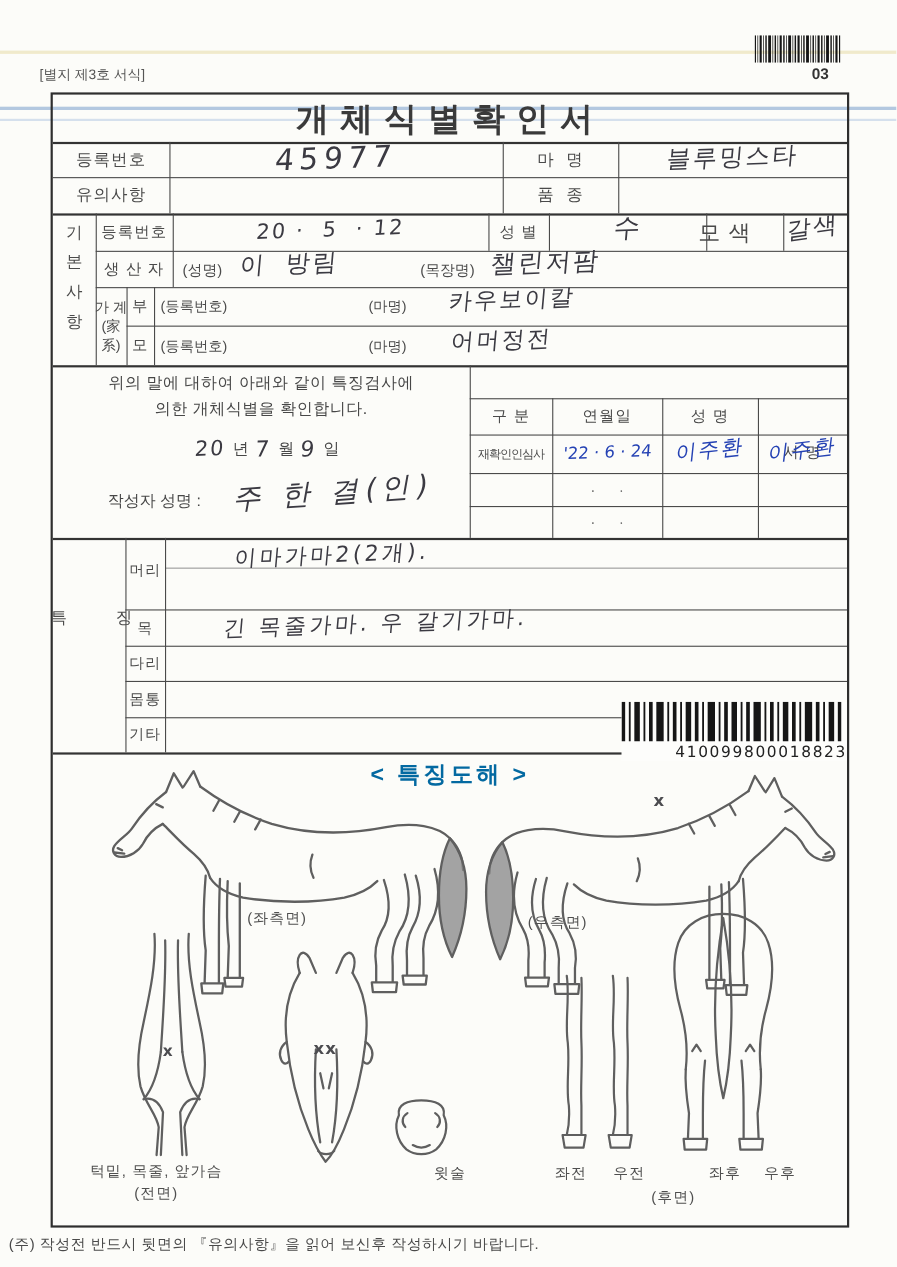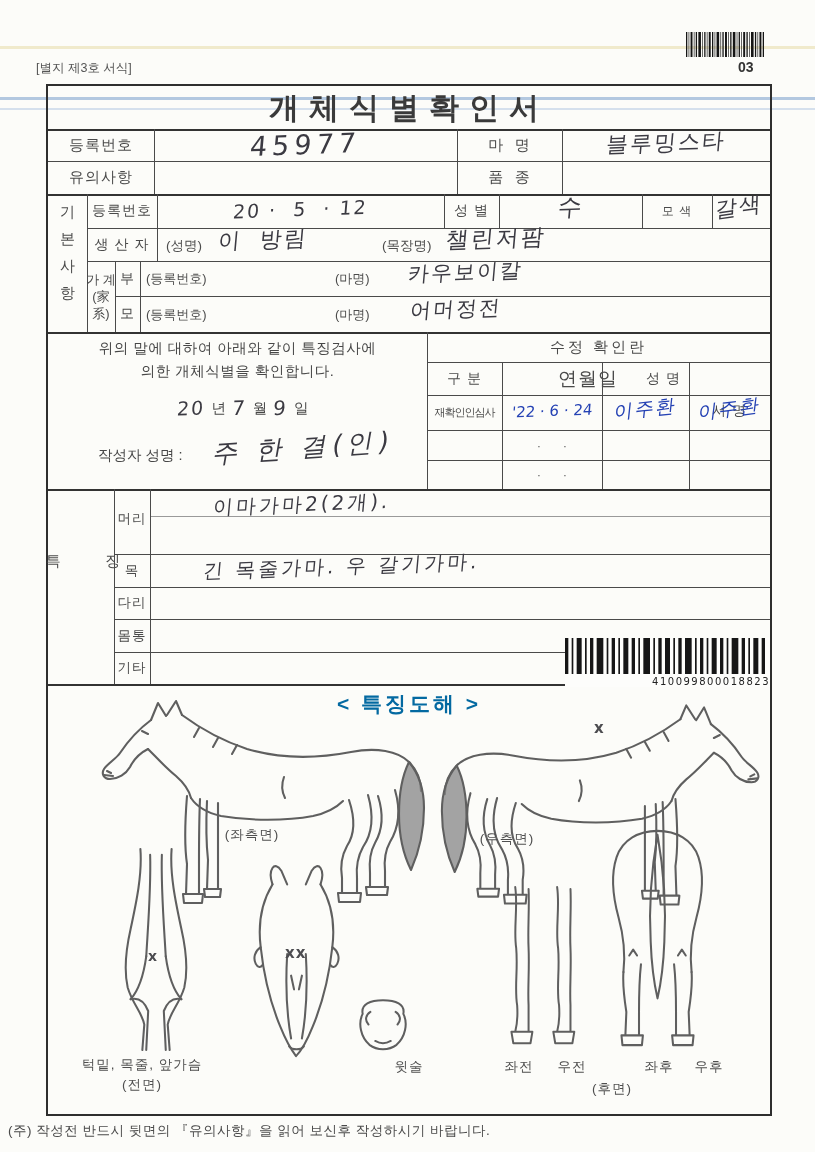--- a/index.html
+++ b/index.html
@@ -111,21 +111,21 @@
   </div>
 
   <div class="abs ctr lbl" style="left:39px;top:108px;width:70px;height:34px;font-size:14px;">등록번호</div>
   <div class="abs ctr" style="left:109px;top:106px;width:287px;height:34px;">
     <span class="hw" style="font-size:19px;white-space:pre;">20 ·  5  · 12</span>
   </div>
   <div class="abs ctr lbl" style="left:396px;top:108px;width:55px;height:34px;font-size:14px;white-space:pre;">성 별</div>
   <div class="abs ctr" style="left:451px;top:103px;width:143px;height:36px;">
     <span class="hw" style="font-size:24px;">수</span>
   </div>
-  <div class="abs ctr lbl" style="left:594px;top:108px;width:70px;height:34px;font-size:12px;white-space:pre;">모 색</div>
+  <div class="abs ctr lbl" style="left:576px;top:108px;width:70px;height:34px;font-size:20px;white-space:pre;">모 색</div>
   <div class="abs ctr" style="left:660px;top:102px;width:62px;height:38px;">
     <span class="hw" style="font-size:22px;transform:rotate(-8deg) skewX(-10deg);">갈색</span>
   </div>
 
   <div class="abs ctr lbl" style="left:39px;top:142px;width:70px;height:33px;font-size:14px;white-space:pre;">생 산 자</div>
   <div class="abs" style="left:118px;top:151px;font-size:13.5px;color:#4c4c4c;">(성명)</div>
   <div class="abs" style="left:170px;top:139px;">
     <span class="hw" style="font-size:22px;white-space:pre;">이  방림</span>
   </div>
   <div class="abs" style="left:334px;top:151px;font-size:13.5px;color:#4c4c4c;">(목장명)</div>
@@ -162,24 +162,23 @@
     <span style="font-size:14.5px;color:#474747;">월</span>
     <span class="hw" style="font-size:20px;">9</span>
     <span style="font-size:14.5px;color:#474747;">일</span>
   </div>
 
   <div class="abs" style="left:50px;top:360px;font-size:14.5px;color:#474747;">작성자 성명 :</div>
   <div class="abs" style="left:165px;top:344px;">
     <span class="hw sig" style="font-size:26px;">주 한 결(인)</span>
   </div>
 
-  <div class="abs ctr lbl" style="left:379px;top:246px;width:343px;height:30px;font-size:15px;letter-spacing:3px;">수정 확인란</div>
   <div class="abs ctr lbl" style="left:379px;top:276px;width:75px;height:33px;font-size:14px;white-space:pre;">구 분</div>
-  <div class="abs ctr lbl" style="left:454px;top:276px;width:100px;height:33px;font-size:19px;padding-left:36px;">연월일</div>
-  <div class="abs ctr lbl" style="left:554px;top:276px;width:87px;height:33px;font-size:14px;white-space:pre;padding-left:18px;">성 명</div>
+  <div class="abs ctr lbl" style="left:454px;top:276px;width:100px;height:33px;font-size:14px;">연월일</div>
+  <div class="abs ctr lbl" style="left:554px;top:276px;width:87px;height:33px;font-size:14px;white-space:pre;">성 명</div>
   <div class="abs ctr lbl" style="left:641px;top:276px;width:81px;height:33px;font-size:14px;white-space:pre;margin-top:32px;">서 명</div>
 
   <div class="abs ctr" style="left:378px;top:309px;width:77px;height:35px;font-size:11px;color:#4a4a4a;letter-spacing:-1px;">재확인인심사</div>
   <div class="abs ctr" style="left:454px;top:307px;width:100px;height:35px;">
     <span class="hw hw-blue" style="font-size:15px;letter-spacing:0;">'22 · 6 · 24</span>
   </div>
   <div class="abs ctr" style="left:554px;top:305px;width:87px;height:36px;">
     <span class="hw hw-blue" style="font-size:19px;transform:rotate(-6deg) skewX(-12deg);">이주환</span>
   </div>
   <div class="abs ctr" style="left:641px;top:305px;width:81px;height:36px;">
@@ -200,21 +199,21 @@
     <span class="hw" style="font-size:20px;letter-spacing:3px;">이마가마2(2개).</span>
   </div>
   <div class="abs" style="left:155px;top:467px;">
     <span class="hw" style="font-size:20px;letter-spacing:3px;">긴 목줄가마.  우 갈기가마.</span>
   </div>
 
   <div class="abs" style="left:517px;top:552px;width:205px;background:#fdfdfb;z-index:5;text-align:right;">
     <svg style="width:200px;height:36px;display:block;" viewBox="0 0 120 30" preserveAspectRatio="none">
       <path fill="#161616" d="M0 0h2v30h-2z M4 0h1v30h-1z M7 0h3v30h-3z M12 0h1v30h-1z M15 0h2v30h-2z M19 0h4v30h-4z M25 0h1v30h-1z M28 0h2v30h-2z M32 0h1v30h-1z M35 0h3v30h-3z M40 0h2v30h-2z M44 0h1v30h-1z M47 0h4v30h-4z M53 0h1v30h-1z M56 0h2v30h-2z M60 0h3v30h-3z M65 0h1v30h-1z M68 0h2v30h-2z M72 0h4v30h-4z M78 0h1v30h-1z M81 0h2v30h-2z M85 0h1v30h-1z M88 0h3v30h-3z M93 0h2v30h-2z M97 0h1v30h-1z M100 0h4v30h-4z M106 0h2v30h-2z M110 0h1v30h-1z M113 0h3v30h-3z M118 0h2v30h-2z"></path>
     </svg>
-    <div class="bc-num" style="font-size:10px;margin-top:2px;">410099800018823</div>
+    <div class="bc-num" style="font-size:14px;margin-top:2px;">410099800018823</div>
   </div>
 
   <div class="abs" style="left:0;top:604px;width:722px;text-align:center;font-size:21px;font-weight:700;letter-spacing:3px;color:#0369a1;">&lt; 특징도해 &gt;</div>
 
   <svg class="sketch abs" style="left:39px;top:608px;width:345px;height:215px;" viewBox="0 0 345 215">
     <path d="M64,26 L71,9 L79,22 M80,21 L89,7 L95,21"></path>
     <path d="M64,26 C52,35 41,47 33,59 C29,65 21,69 17,75 C14,80 17,85 23,85 C31,85 39,80 43,73 C47,65 53,59 61,55"></path>
     <path d="M55,37 l6,3 M20,77 l4,2 M17,81 l9,1"></path>
     <path d="M95,21 C114,35 136,47 160,55 C197,66 233,64 264,58 C289,53 311,57 322,68 C330,76 334,86 334,97"></path>
     <path d="M112,34 l-5,9 M131,44 l-5,9 M150,51 l-5,9"></path>

